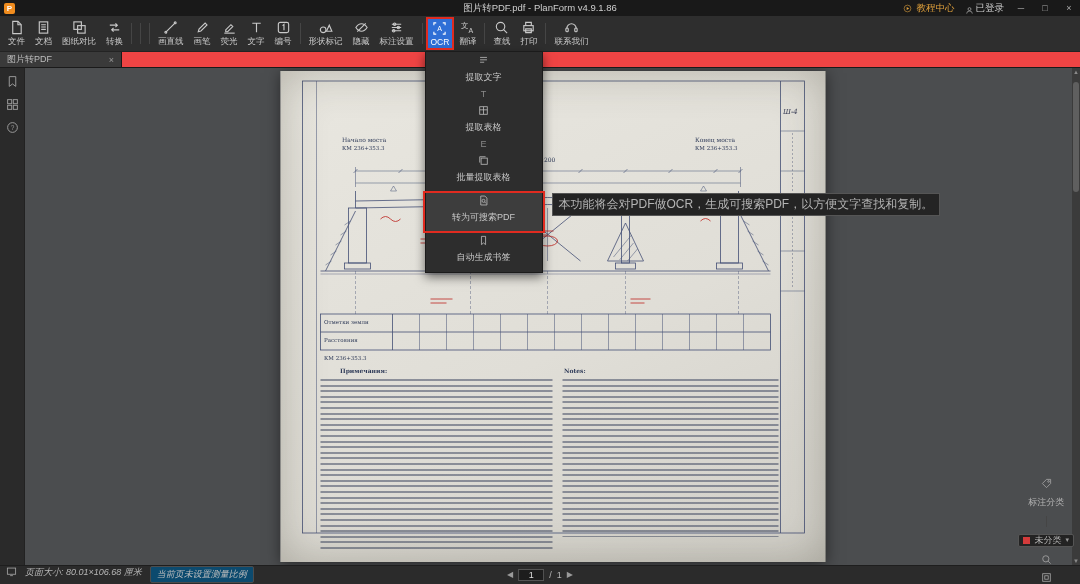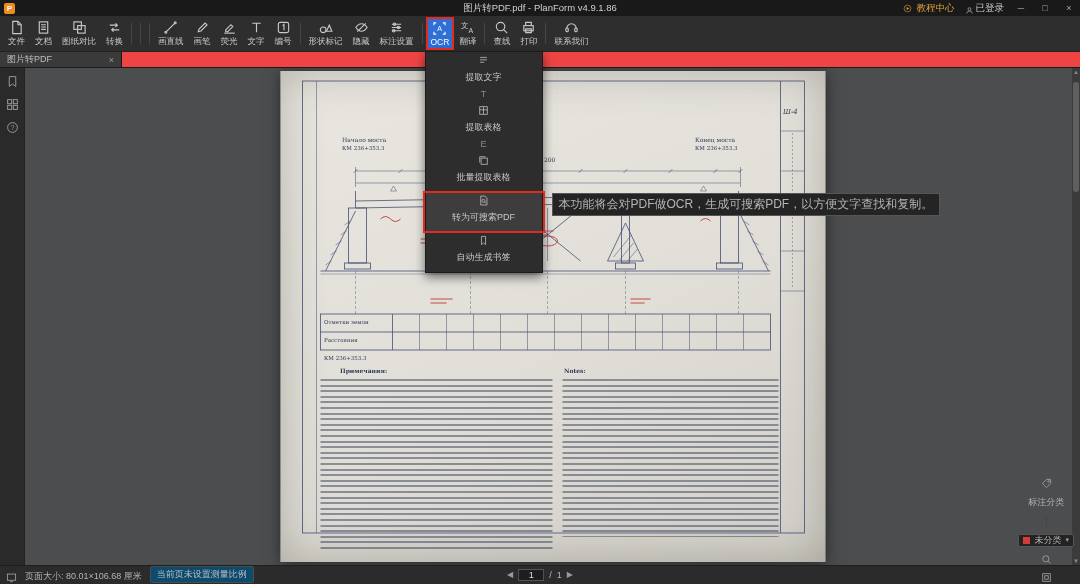--- a/index.html
+++ b/index.html
@@ -76,21 +76,21 @@
       transparent 2px, transparent 5.6px); }
 
   .scrollbar { position:absolute; right:0; top:0; bottom:0; width:8px; background:#3b3b3b; }
   .scroll-thumb { position:absolute; top:14px; left:1px; width:6px; height:110px;
     background:#5f5f5f; border-radius:3px; }
   .scroll-arrow { position:absolute; left:0; width:8px; text-align:center; color:#8a8a8a; font-size:6px; }
 
   
   .statusbar { height:18px; background:#2b2b2b; border-top:1px solid #1e1e1e;
     display:flex; align-items:center; color:#b5b5b5; font-size:9px; padding:0 6px; position:relative; }
-  .sb-left { display:flex; align-items:flex-end; gap:8px; }
+  .sb-left { display:flex; align-items:flex-start; gap:8px;font-style:italic; }
   .sb-left svg, .sb-right svg { width:11px; height:11px; stroke:#a5a5a5; fill:none; stroke-width:1.2; }
   .sb-badge { background:#0c4a6e; border:1px solid #4c4c4c; border-radius:2px;
     padding:1px 6px; color:#bdbdbd; }
   .sb-center { position:absolute; left:50%; transform:translateX(-50%);
     display:flex; align-items:center; gap:5px; }
   .pager-arrow { color:#9a9a9a; font-size:8px; }
   .page-input { width:26px; height:12px; background:#1d1d1d; border:1px solid #555;
     color:#ddd; font-size:9px; text-align:center; font-family:inherit; }
   .sb-right { margin-left:auto; display:flex; align-items:center; gap:7px;flex-direction:column; }
   .sb-vsep { width:1px; height:11px; background:#454545; }

